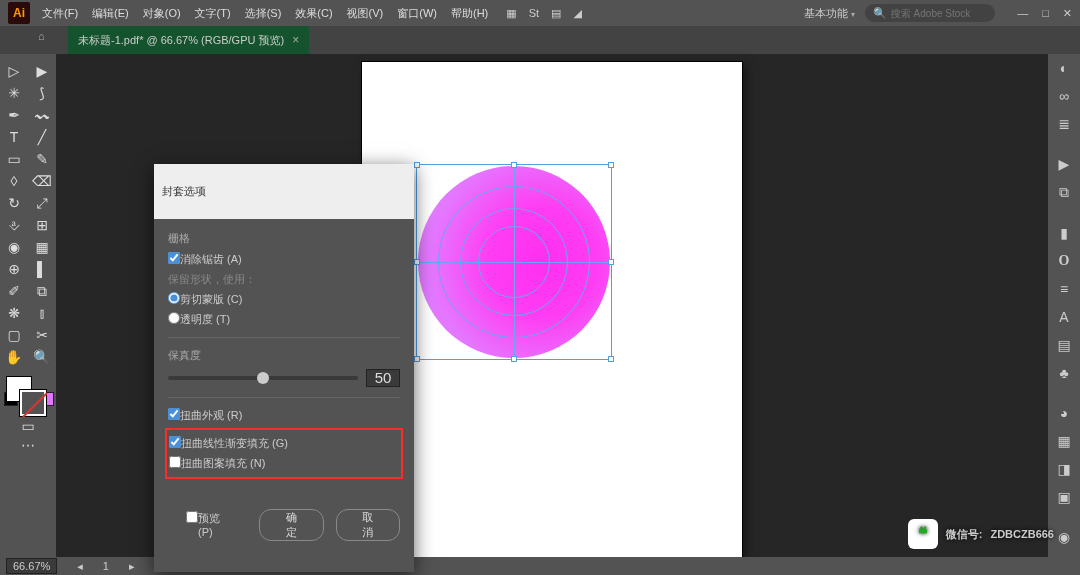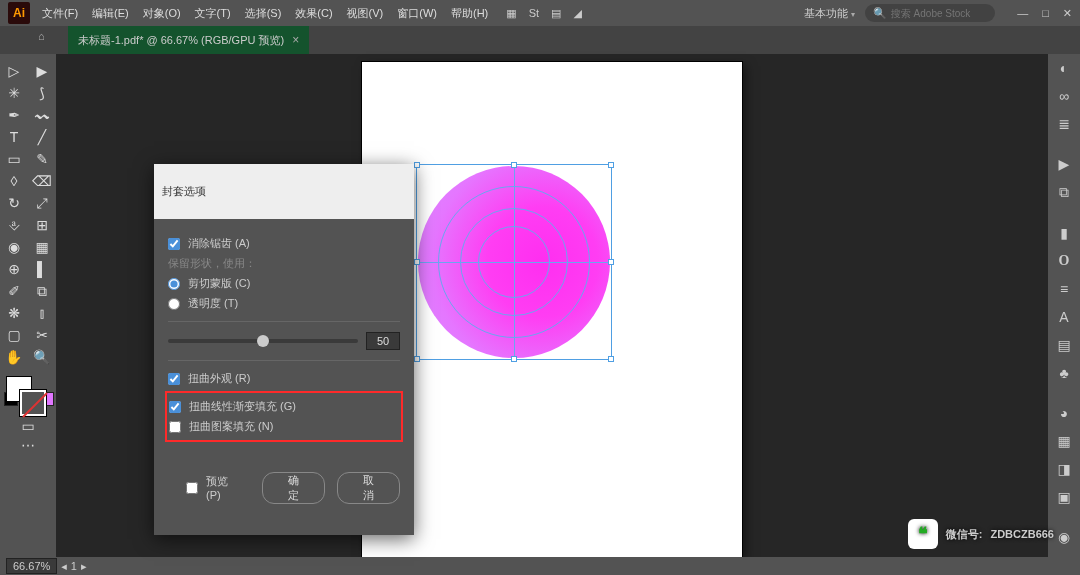--- a/index.html
+++ b/index.html
@@ -42,33 +42,33 @@
 .cguide{position:absolute;border:1px solid #6aa6ef;border-radius:50%}
 .cg1{left:20px;top:20px;width:152px;height:152px}
 .cg2{left:42px;top:42px;width:108px;height:108px}
 .cg3{left:60px;top:60px;width:72px;height:72px}
 .cross-h{position:absolute;left:0;top:50%;width:100%;height:1px;background:#6aa6ef}
 .cross-v{position:absolute;top:0;left:50%;width:1px;height:100%;background:#6aa6ef}
 .dialog{position:absolute;left:154px;top:110px;width:260px;background:#535353;box-shadow:0 4px 18px rgba(0,0,0,.6);z-index:50}
 .dlg-title{background:#eee;color:#333;padding:20px 8px;font-size:11px}
 .dlg-body{padding:12px 14px 16px 14px}
 .sec-label{color:#aaa;font-size:11px;margin-bottom:6px}
-.row{display:flex;align-items:center;gap:8px;margin:5px 0;color:#ddd}
+.row{display:flex;gap:0;margin:5px 0;color:#ddd}
 input[type=checkbox],input[type=radio]{accent-color:#4a90d9;width:12px;height:12px}
 .disabled{color:#888}
 .hr{border:none;border-top:1px solid #666;margin:10px 0}
 .slider-row{display:flex;align-items:center;gap:8px;margin:6px 0 4px 0}
 .slider{flex:1;height:4px;background:#3a3a3a;border-radius:2px;position:relative}
 .slider .thumb{position:absolute;left:50%;top:-4px;width:12px;height:12px;border-radius:50%;background:#ccc;transform:translateX(-50%)}
-.slider-val{width:34px;height:18px;background:#3a3a3a;border:1px solid #222;color:#ddd;text-align:center;font-size:11px;line-height:16px}
+.slider-val{width:34px;height:18px;background:#3a3a3a;border:1px solid #222;color:#ddd;text-align:center;font-size:15px;line-height:16px}
 .hl-box{border:2px solid #ff2a2a;padding:1px 2px;margin:2px -3px}
 .arrow{position:absolute;left:300px;top:250px;width:110px;height:18px;pointer-events:none}
 .btn-row{display:flex;gap:12px;align-items:center;margin-top:14px}
 .dlg-btn{border:1px solid #888;border-radius:12px;padding:0 22px;background:transparent;color:#ddd;font-size:11px}
-.statusbar{position:absolute;left:0;bottom:0;height:18px;width:100%;background:#535353;display:flex;align-items:center;padding:0 6px;gap:4px;color:#ccc;font-size:10px}
+.statusbar{position:absolute;left:0;bottom:0;height:18px;width:100%;background:#535353;display:flex;align-items:center;padding:0 6px;gap:20px;color:#ccc;font-size:10px}
 .statusbar .zoom{background:#3a3a3a;padding:1px 6px;border:1px solid #222}
 .watermark{position:absolute;right:26px;bottom:26px;display:flex;align-items:center;gap:8px;color:#fff;font-size:22px;font-weight:bold;z-index:60;text-shadow:0 0 4px #000}
 .wm-icon{width:30px;height:30px;background:#fff;border-radius:6px;display:flex;align-items:center;justify-content:center;color:#2a2;font-size:18px}
 </style>
 </head>
 <body>
 
 <div class="titlebar">
   <div class="ai-logo">Ai</div>
   <div class="menu">
@@ -196,34 +196,36 @@
     <div class="p">▣</div>
     <div class="gap"></div>
     <div class="p">◉</div>
     <div class="p">◎</div>
 
   </div>
 
   <div class="dialog">
     <div class="dlg-title">封套选项</div>
     <div class="dlg-body">
+      <div class="sec-label">栅格</div>
       <label class="row">
           <input type="checkbox" checked="" style="">
           <span>消除锯齿 (A)</span>
         </label>
       <div class="row disabled">保留形状，使用：</div>
       <label class="row">
           <input type="radio" name="ps" checked="" style="">
           <span>剪切蒙版 (C)</span>
         </label>
       <label class="row">
           <input type="radio" name="ps" style="">
           <span>透明度 (T)</span>
         </label>
       <hr class="hr">
+      <div class="sec-label">保真度</div>
       <div class="slider-row">
         <div class="slider">
             <div class="thumb"></div>
           </div>
         <div class="slider-val">50</div>
       </div>
       <hr class="hr">
       <label class="row">
           <input type="checkbox" checked="" style="">
           <span>扭曲外观 (R)</span>

